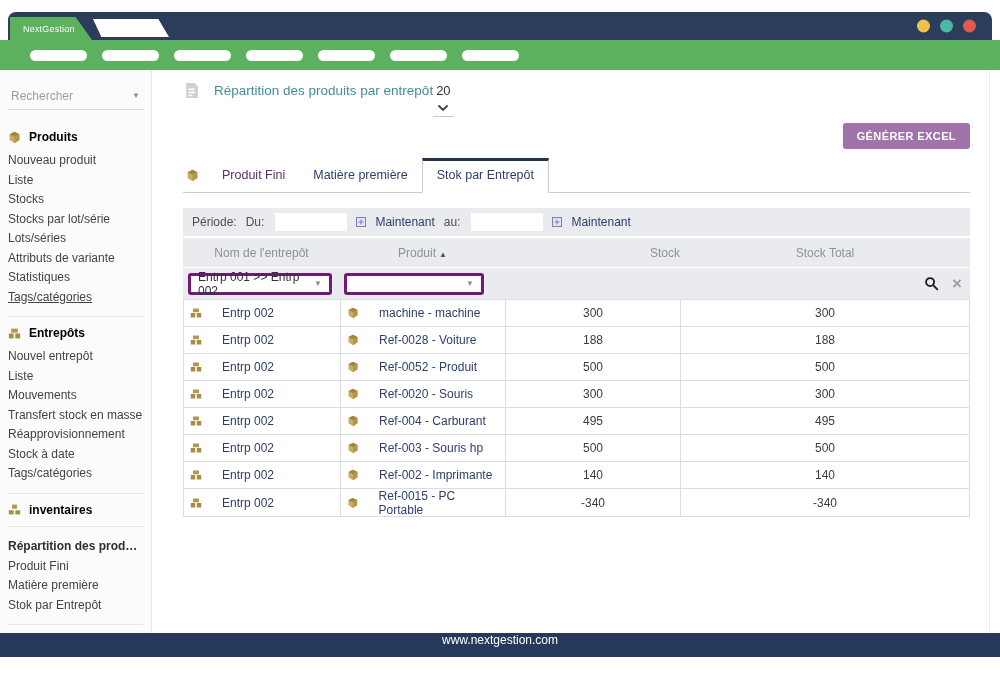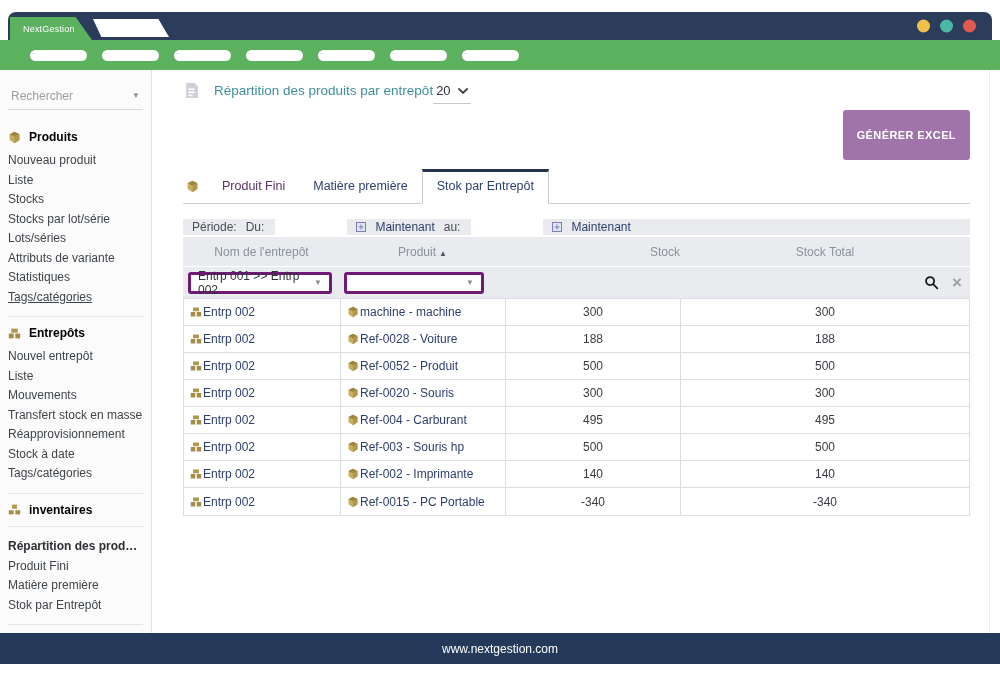--- a/index.html
+++ b/index.html
@@ -33,34 +33,34 @@
     margin:8px 0 7px 0; font-size:12px; }
   .side-item { line-height:19.5px; cursor:pointer; white-space:nowrap; overflow:hidden; text-overflow:ellipsis; }
   .side-item.underline { text-decoration:underline; }
   .side-item.active { font-weight:bold; color:#2d2f33; line-height:21px; }
   .side-divider { border-top:1px solid #e6e6e6; margin:9px 0; }
 
   .content { flex:1; margin-right:10px; border-right:1px solid #ececec; padding:12px 19px 0 31px; background:#fff; }
   .content-header { display:flex; align-items:flex-start; }
   .page-title { display:flex; gap:14px; align-items:center; color:#3e8e9d; font-size:13.5px; }
   .page-size { font-size:13px; color:#2f3338; border-bottom:1px solid #c9c9c9; padding:1px 3px 5px 3px;
-    display:flex; align-items:center; gap:7px; cursor:pointer; margin-right:12px; }
+    display:flex; align-items:center; gap:7px; cursor:pointer; margin-right:12px;flex-direction:column; }
   .actions { display:flex; justify-content:flex-end; gap:10px; margin-top:6px; }
   .btn { background:#a173ab; color:#fff; font-weight:bold; font-size:11px; letter-spacing:.4px;
-    border:none; border-radius:3px; padding:19px 14px; cursor:pointer; font-family:"Liberation Sans", sans-serif; }
+    border:none; border-radius:3px; padding:7px 14px; cursor:pointer; font-family:"Liberation Sans", sans-serif; }
 
   .tabs { display:flex; align-items:flex-end; border-bottom:1px solid #c9cdd1; margin-top:9px; }
   .tab-cube { margin:0 9px 10px 3px; }
   .tab { padding:9px 14px 10px; font-size:12.5px; cursor:pointer; }
   .tab.c-purple { color:#5a3168; }
   .tab.c-navy { color:#2c3e6b; }
   .tab.active { background:#fff; border:1px solid #c9cdd1; border-top:3px solid #25334d;
     border-bottom:1px solid #fff; margin-bottom:-1px; padding:7px 14px 10px; }
 
-  .periode { margin-top:15px; background:#e9ebee; height:16px; display:flex; align-items:center;
+  .periode { margin-top:15px; background:#e9ebee; height:28px; display:flex; align-items:center;
     gap:9px; padding:0 9px; font-size:12px; color:#4a4f55; }
   .periode .now { color:#2c3e6b; }
   .date-input { width:72px; height:18px; background:#fff; border:none; outline:none; margin-left:2px;
     font-family:"Liberation Sans", sans-serif; }
   .mini-cal { flex:0 0 auto; }
 
   .grid-header { background:#e9ebee; display:flex; height:29px; align-items:center; font-size:12px;
     color:#8a929b; margin-top:2px; }
   .gh-cell { text-align:center; }
   .w1 { width:157px; flex:0 0 157px; } .w2 { width:165px; flex:0 0 165px; }
@@ -74,24 +74,24 @@
   .fs1 { width:144px; } .fs2 { width:140px; margin-left:12px; }
   .filter-spacer { flex:1; }
   .icon-btn { cursor:pointer; display:flex; align-items:center; }
   .clear-x { color:#9aa0a6; font-size:17px; font-weight:bold; margin-left:13px; line-height:1; cursor:pointer; }
 
   .tbl { border:1px solid #dadde1; border-top:1px solid #dadde1; }
   .row { display:flex; height:27px; border-bottom:1px solid #dadde1; align-items:stretch; background:#fff; }
   .row:last-child { border-bottom:none; }
   .cell { display:flex; align-items:center; font-size:12px; border-right:1px solid #dadde1; padding:0 6px; }
   .cell:last-child { border-right:none; }
-  .cell.name { color:#2c3e6b; gap:1px; }
+  .cell.name { color:#2c3e6b; gap:20px; }
   .cell.num { justify-content:center; color:#383c40; }
 
-  .footer { height:31px; background:#253a5a; color:#fff; display:flex; align-items:center;
+  .footer { height:24px; background:#253a5a; color:#fff; display:flex; 
     justify-content:center; font-size:12px; }
 
   svg.i-cube { width:13px; height:13px; } svg.i-cube.sm { width:12px; height:12px; }
   svg.i-wh { width:13px; height:13px; } svg.i-wh.sm { width:12px; height:12px; }
   svg.i-inv { width:13px; height:13px; }
   svg.i-doc { width:17px; height:17px; }
   svg.i-chev { width:10px; height:6px; }
   svg.i-cal { width:10px; height:10px; }
   svg.i-mag { width:15px; height:15px; }
 </style>

